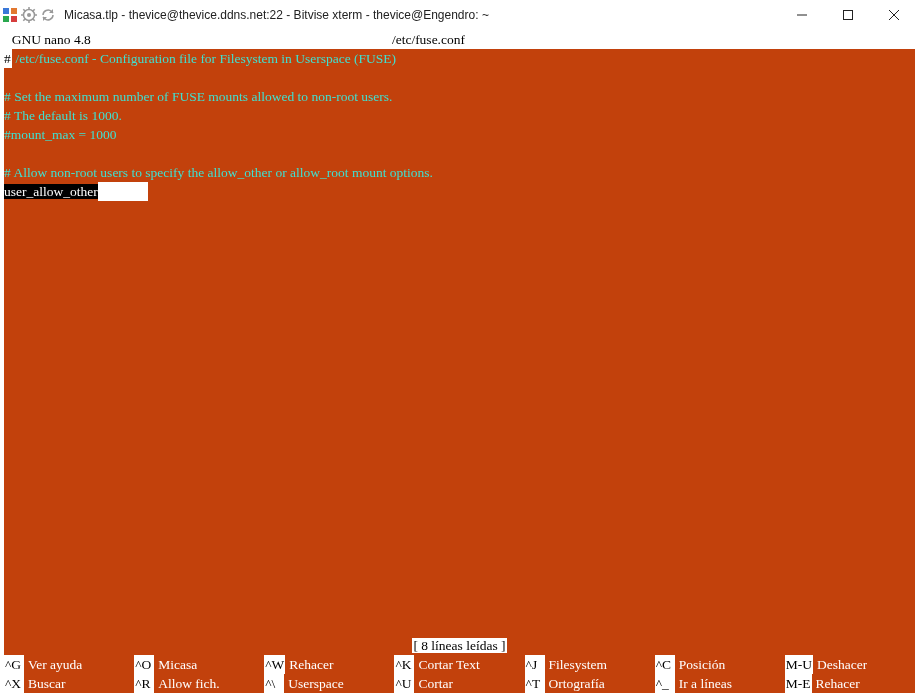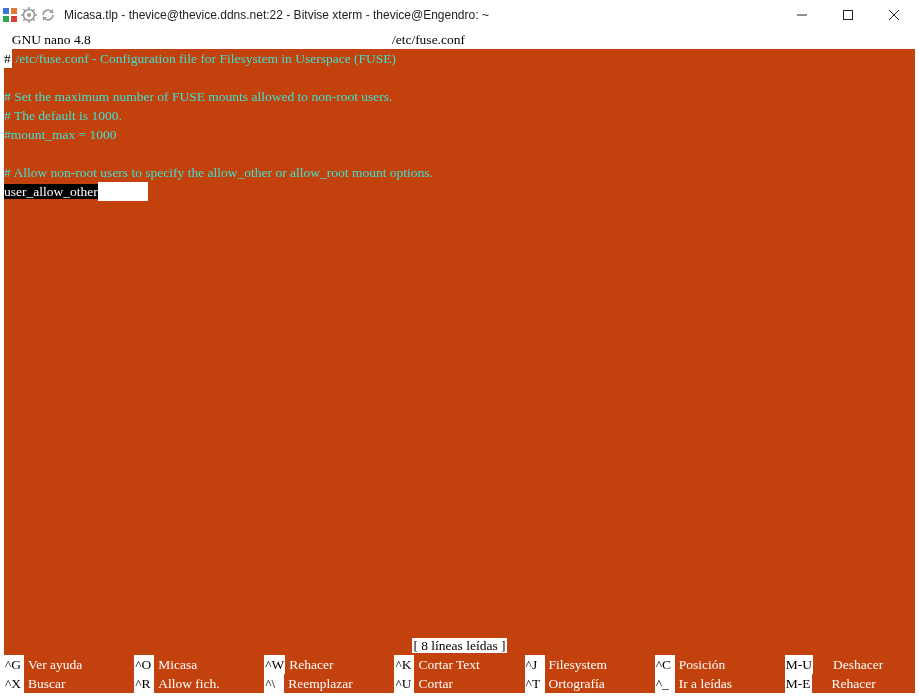--- a/index.html
+++ b/index.html
@@ -70,21 +70,21 @@
     bottom: 0;
     left: 0; right: 0;
     height: 38px;
     color: #fff;
     display: grid;
     grid-template-columns: repeat(6, 1fr);
     grid-template-rows: 19px 19px;
   }
   .sc { display:flex; white-space:nowrap; overflow:hidden; }
   .sc .key { background:#fff; color:#000; padding: 0 1px; margin-right:4px; min-width:20px; flex:0 0 auto;}
-  .sc .keym { background:#fff; color:#000; padding: 0 1px; margin-right:20px; min-width:26px; flex:0 0 auto;}
+  .sc .keym { background:#fff; color:#000; padding: 0 1px; margin-right:4px; min-width:26px; flex:0 0 auto;}
   .sc .lbl { color:#fff; overflow:hidden; text-overflow:clip;}
 </style>
 </head>
 <body>
 
 <div class="titlebar">
   <div class="icons">
     <span class="app-icon">
       <svg viewBox="0 0 16 16">
           <rect x="1" y="1" width="6" height="6" fill="#3a78d8"></rect>
@@ -192,33 +192,33 @@
     <div class="sc">
         <span class="key">^X</span>
         <span class="lbl">Buscar</span>
       </div>
     <div class="sc">
         <span class="key">^R</span>
         <span class="lbl">Allow fich.</span>
       </div>
     <div class="sc">
         <span class="key">^\</span>
-        <span class="lbl">Reemplazar</span>
+        <span class="lbl">Userspace</span>
       </div>
     <div class="sc">
         <span class="key">^U</span>
         <span class="lbl">Cortar</span>
       </div>
     <div class="sc">
         <span class="key">^T</span>
         <span class="lbl">Ortografía</span>
       </div>
     <div class="sc">
         <span class="key">^_</span>
-        <span class="lbl">Ir a leídas</span>
+        <span class="lbl">Ir a líneas</span>
       </div>
     <div class="sc">
         <span class="keym">M-E</span>
         <span class="lbl">Rehacer</span>
       </div>
   </div>
 
 </div>
 
 </body></html>

